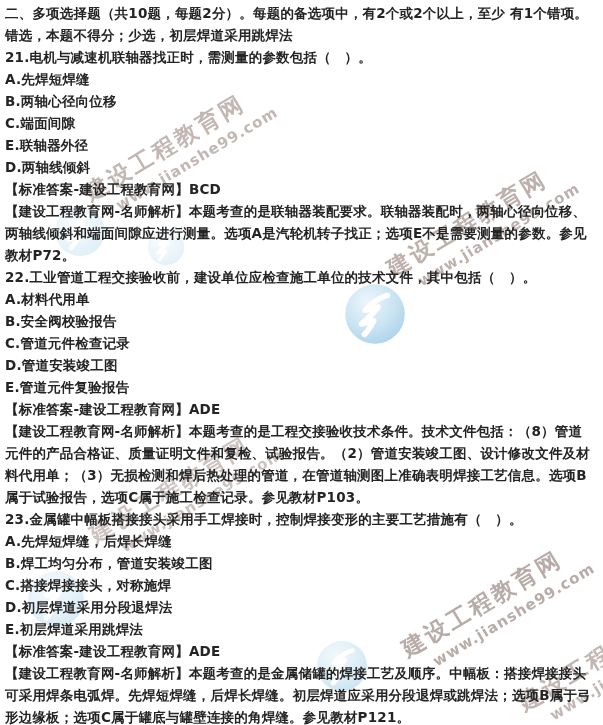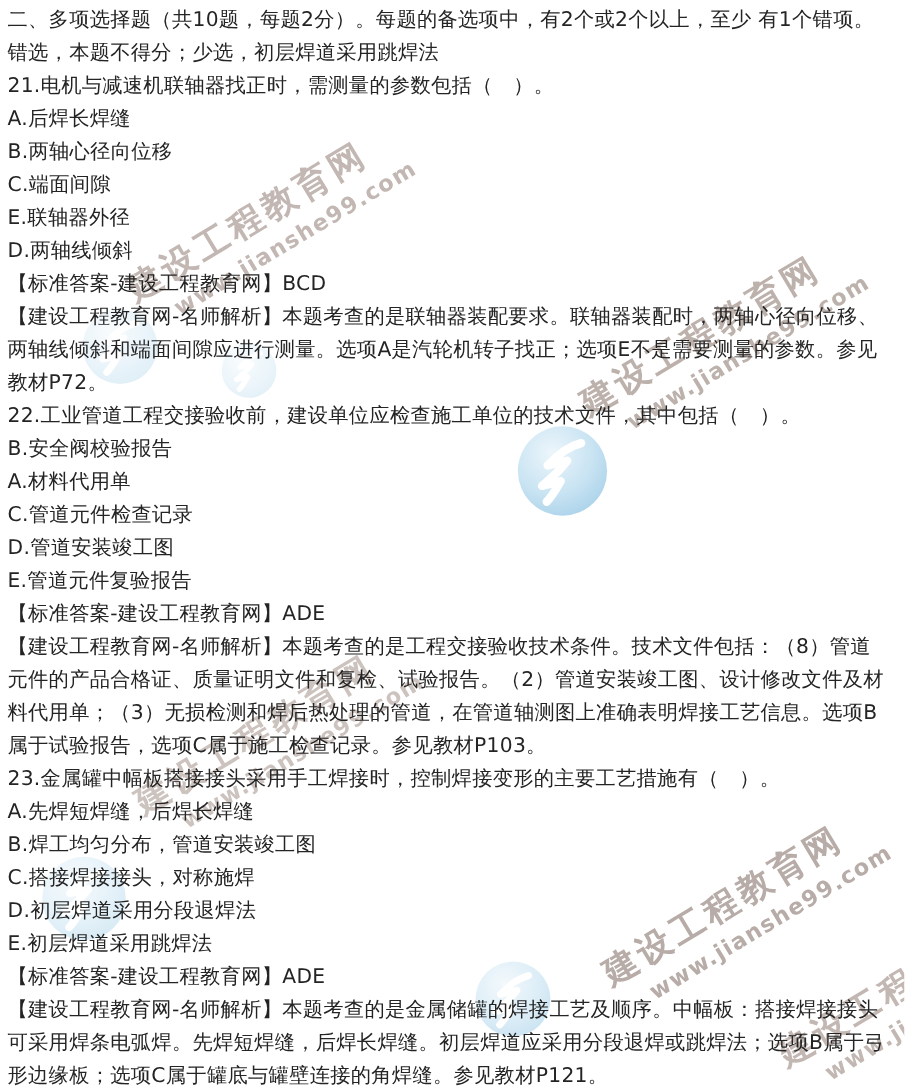--- a/index.html
+++ b/index.html
@@ -18,20 +18,21 @@
     padding: 2px 2px 0 5px;
     z-index: 2;
   }
   .line {
     height: 22px;
     line-height: 22px;
     font-size: 13.5px;
     color: #242424;
     white-space: nowrap;
     letter-spacing: 0.2px;
+    font-weight: bold;
   }
   
   .wm-layer {
     position: absolute;
     left: 0; top: 0; right: 0; bottom: 0;
     z-index: 1;
     pointer-events: none;
   }
   .wm-text {
     position: absolute;
@@ -130,32 +131,32 @@
       </div>
       <div class="wm-text" style="left: 614px; top: 660px; color: rgb(194, 183, 178); transform: translate(-50%, -50%) rotate(-31deg);">
         <div class="wm-brand">建设工程教育网</div>
         <div class="wm-url">www.jianshe99.com</div>
       </div>
     </div>
   <div class="text-layer" id="text-layer">
       <div class="line">二、多项选择题（共10题，每题2分）。每题的备选项中，有2个或2个以上，至少 有1个错项。</div>
       <div class="line">错选，本题不得分；少选，初层焊道采用跳焊法</div>
       <div class="line">21.电机与减速机联轴器找正时，需测量的参数包括（　）。</div>
-      <div class="line">A.后焊长焊缝</div>
+      <div class="line">A.先焊短焊缝</div>
       <div class="line">B.两轴心径向位移</div>
       <div class="line">C.端面间隙</div>
       <div class="line">E.联轴器外径</div>
       <div class="line">D.两轴线倾斜</div>
       <div class="line">【标准答案-建设工程教育网】BCD</div>
       <div class="line">【建设工程教育网-名师解析】本题考查的是联轴器装配要求。联轴器装配时，两轴心径向位移、</div>
       <div class="line">两轴线倾斜和端面间隙应进行测量。选项A是汽轮机转子找正；选项E不是需要测量的参数。参见</div>
       <div class="line">教材P72。</div>
       <div class="line">22.工业管道工程交接验收前，建设单位应检查施工单位的技术文件，其中包括（　）。</div>
+      <div class="line">A.材料代用单</div>
       <div class="line">B.安全阀校验报告</div>
-      <div class="line">A.材料代用单</div>
       <div class="line">C.管道元件检查记录</div>
       <div class="line">D.管道安装竣工图</div>
       <div class="line">E.管道元件复验报告</div>
       <div class="line">【标准答案-建设工程教育网】ADE</div>
       <div class="line">【建设工程教育网-名师解析】本题考查的是工程交接验收技术条件。技术文件包括：（8）管道</div>
       <div class="line">元件的产品合格证、质量证明文件和复检、试验报告。（2）管道安装竣工图、设计修改文件及材</div>
       <div class="line">料代用单；（3）无损检测和焊后热处理的管道，在管道轴测图上准确表明焊接工艺信息。选项B</div>
       <div class="line">属于试验报告，选项C属于施工检查记录。参见教材P103。</div>
       <div class="line">23.金属罐中幅板搭接接头采用手工焊接时，控制焊接变形的主要工艺措施有（　）。</div>
       <div class="line">A.先焊短焊缝，后焊长焊缝</div>

